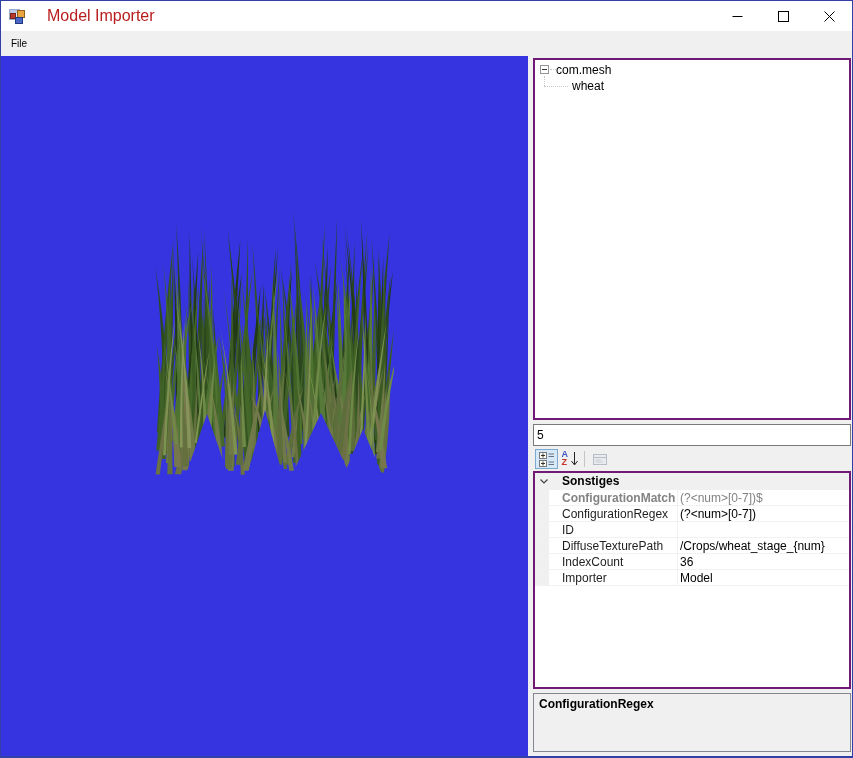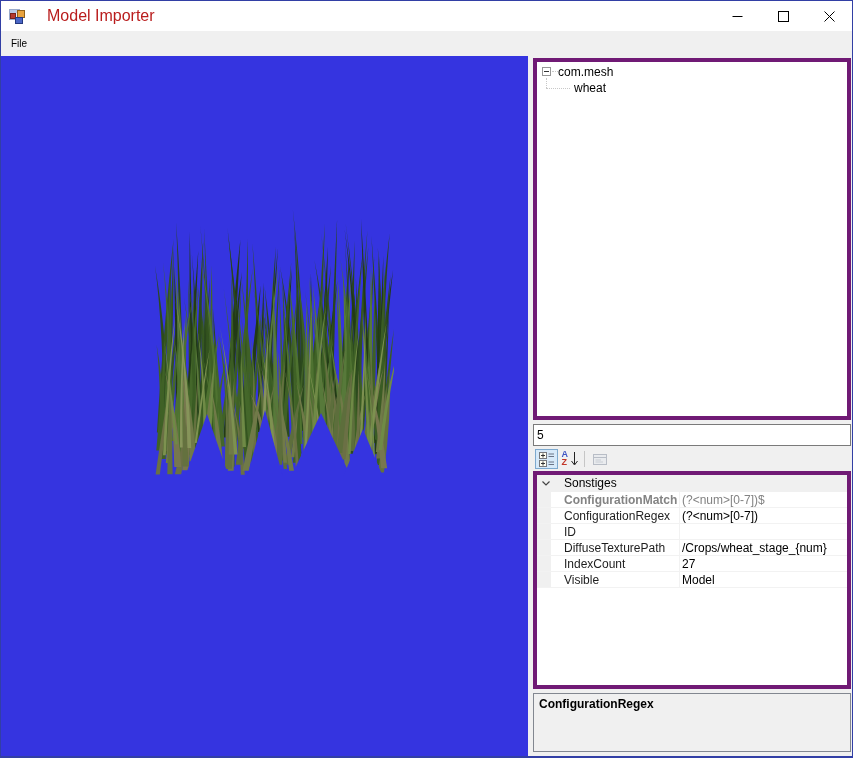--- a/index.html
+++ b/index.html
@@ -39,21 +39,21 @@
   .menu-item { padding:0 10px; font-size:10px; color:#000; height:100%; display:flex; align-items:center; }
 
   
   .viewport {
     position:absolute; top:55px; left:0; width:527px; bottom:0;
     background:var(--viewport-bg,#3534e0); overflow:hidden;
   }
   .wheat-svg { position:absolute; left:148px; top:148px; }
 
   
-  .panel-border { border:4px solid #701a75; background:#fff; }
+  .panel-border { border:2px solid #701a75; background:#fff; }
 
   .tree-panel {
     position:absolute; left:532px; top:57px; width:318px; height:362px;
     font-size:12px; color:#000; overflow:hidden;
   }
   .tree-node-row { position:relative; height:16px; line-height:16px; }
   .expander {
     position:absolute; left:5px; top:3px; width:9px; height:9px;
     border:1px solid #969696; background:#fff;
   }
@@ -87,21 +87,21 @@
   
   .property-grid {
     position:absolute; left:532px; top:470px; width:318px; height:218px;
     overflow:hidden; font-size:12px;
   }
   .pg-category {
     display:flex; height:17px; line-height:17px; background:#f0f0f0;
     border-bottom:1px solid #f0f0f0;
   }
   .pg-category .chev { width:17px; display:flex; align-items:center; justify-content:center; }
-  .pg-category .cat-label { font-weight:normal; color:#000; padding-left:10px; }
+  .pg-category .cat-label { font-weight:bold; color:#000; padding-left:10px; }
   .pg-row { display:flex; height:16px; line-height:16px; border-bottom:1px solid #f2f2f2; }
   .pg-gutter { width:14px; background:#f0f0f0; flex:none; }
   .pg-name  { width:129px; flex:none; padding-left:13px; color:#1e1e1e;
               border-right:1px solid #f2f2f2; overflow:hidden; white-space:nowrap; }
   .pg-value { flex:1; padding-left:2px; font-weight:normal; color:#000; overflow:hidden; white-space:nowrap; }
   .pg-row.readonly .pg-name,
   .pg-row.readonly .pg-value { color:#838383; font-weight:bold; }
 
   
   .description-panel {
@@ -503,26 +503,26 @@
       <div class="pg-row">
         <div class="pg-gutter"></div>
         <div class="pg-name">DiffuseTexturePath</div>
         <div class="pg-value">/Crops/wheat_stage_{num}</div>
       </div>
 
 
       <div class="pg-row">
         <div class="pg-gutter"></div>
         <div class="pg-name">IndexCount</div>
-        <div class="pg-value">27</div>
+        <div class="pg-value">36</div>
       </div>
 
       <div class="pg-row">
         <div class="pg-gutter"></div>
-        <div class="pg-name">Visible</div>
+        <div class="pg-name">Importer</div>
         <div class="pg-value">Model</div>
       </div>
     </div>
 
   </div>
 
   <div class="description-panel">
     <div class="description-title">ConfigurationRegex</div>
   </div>
 

